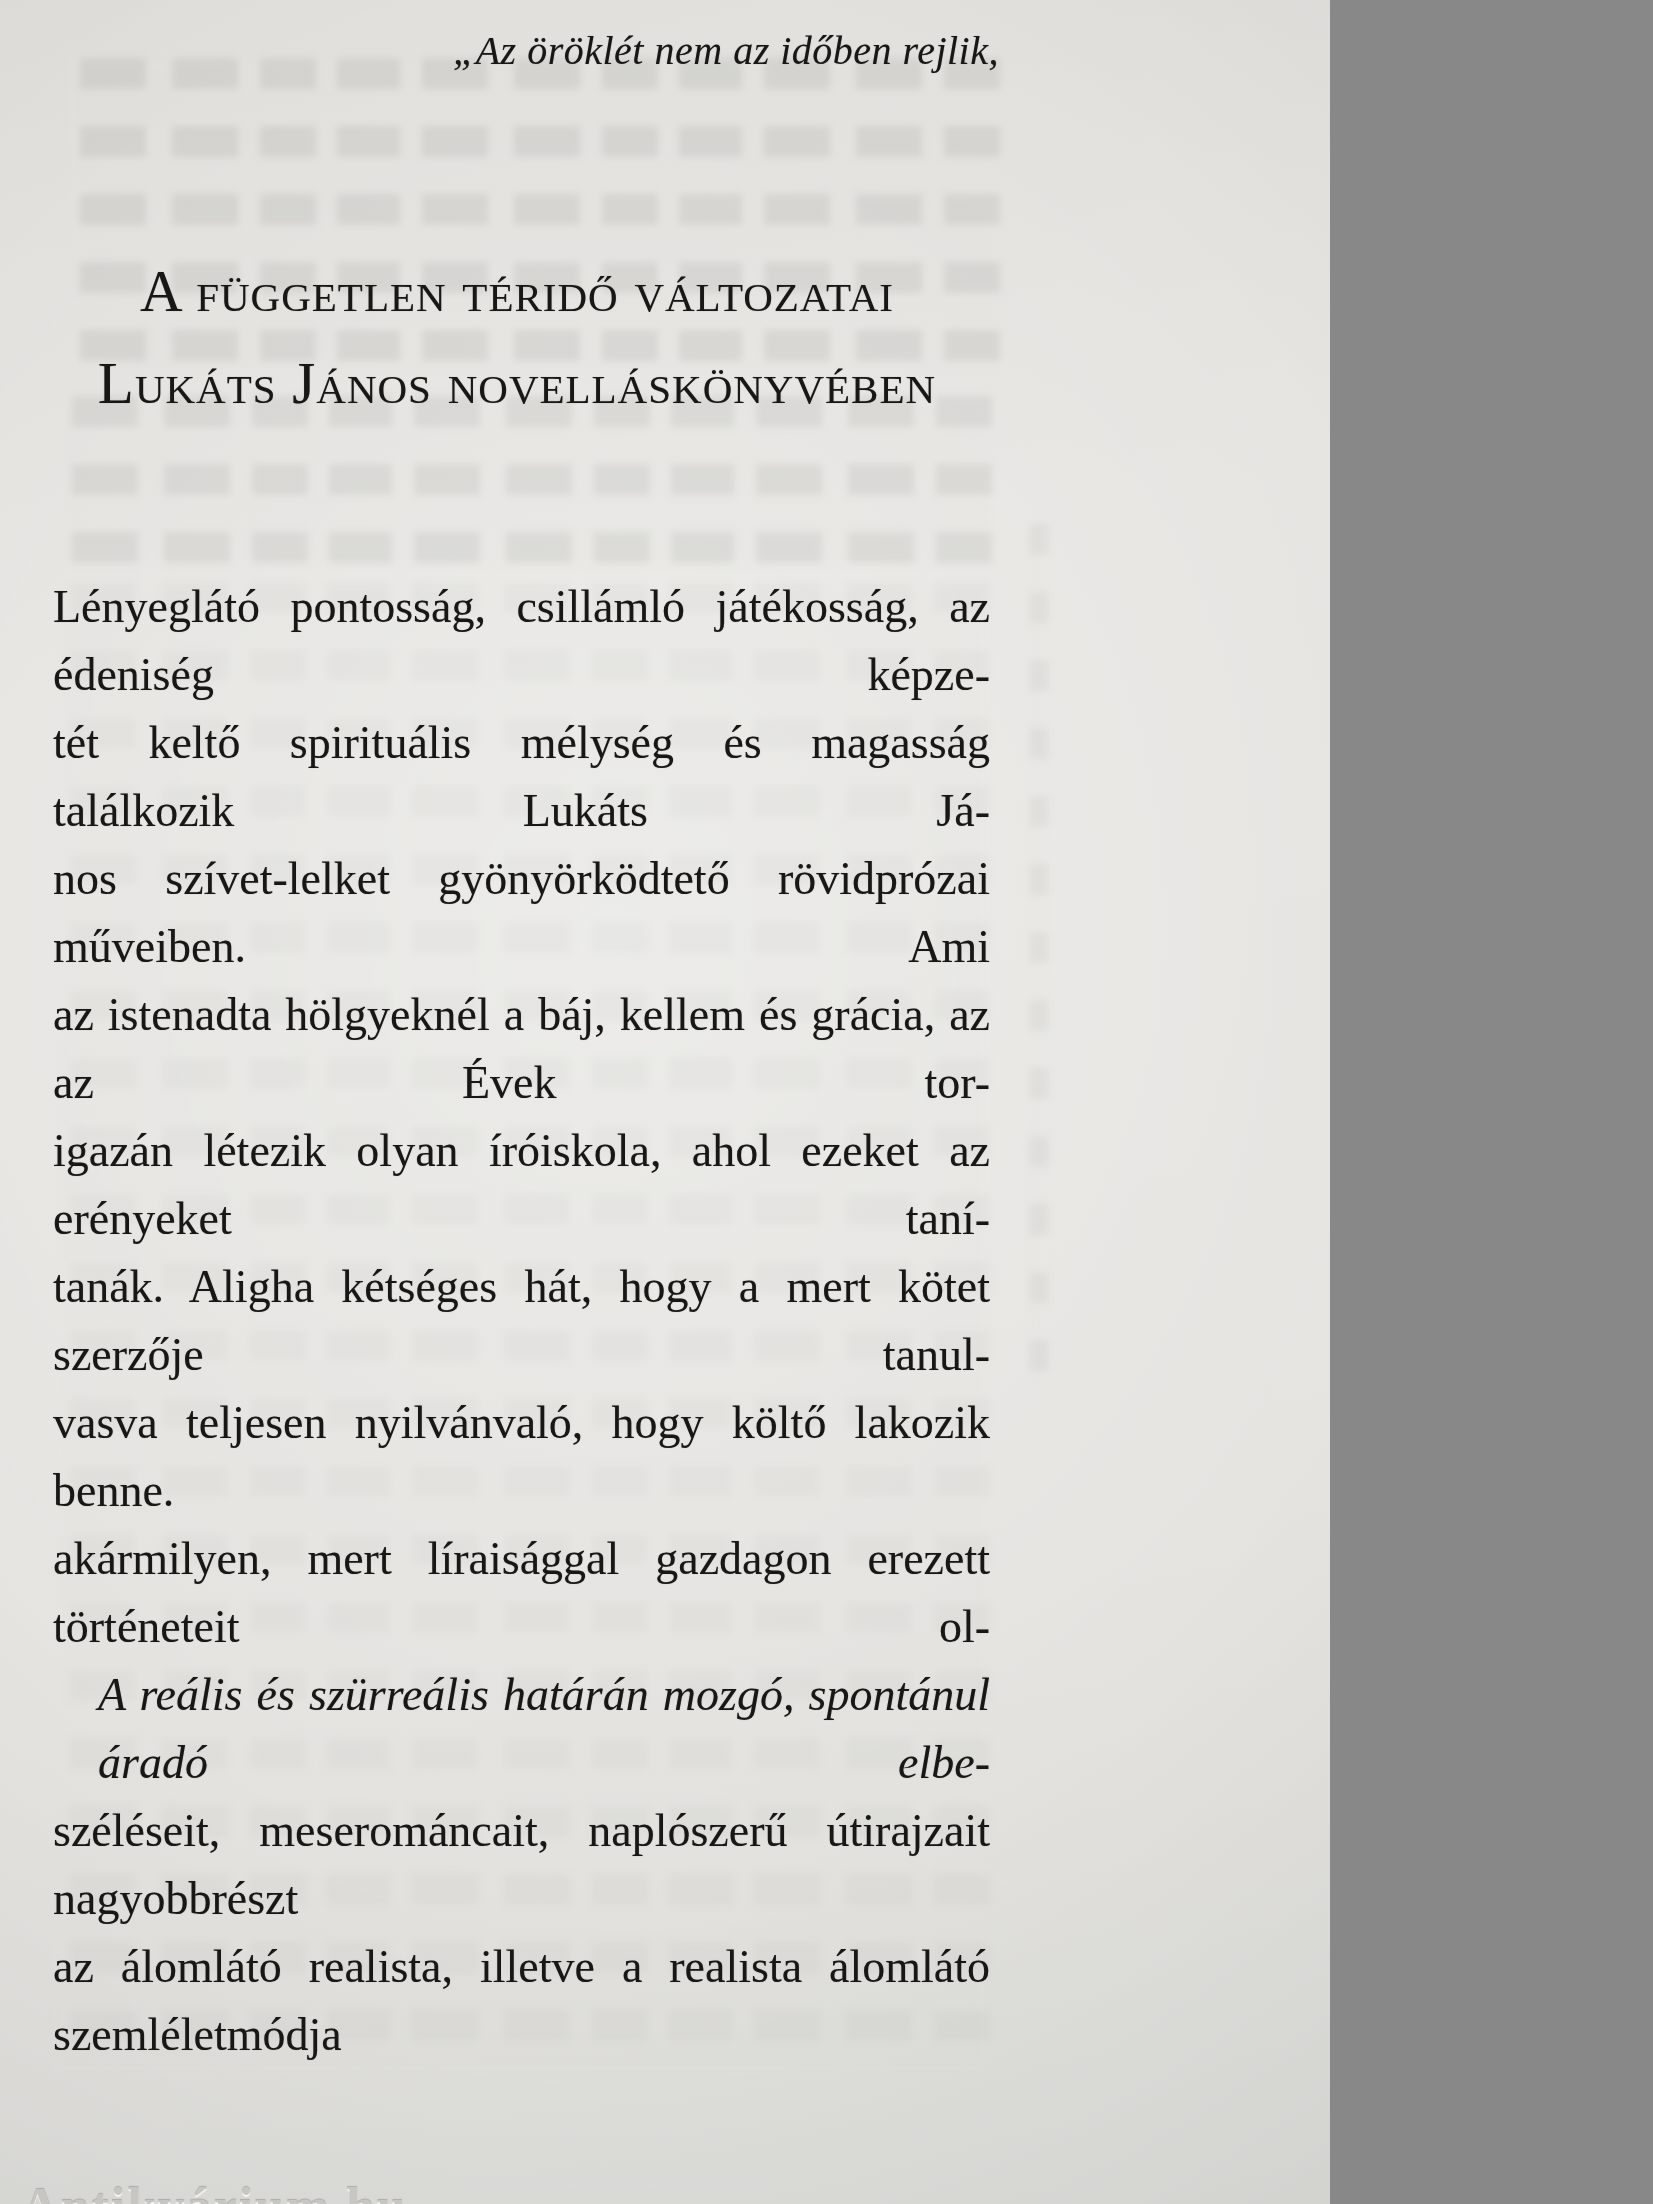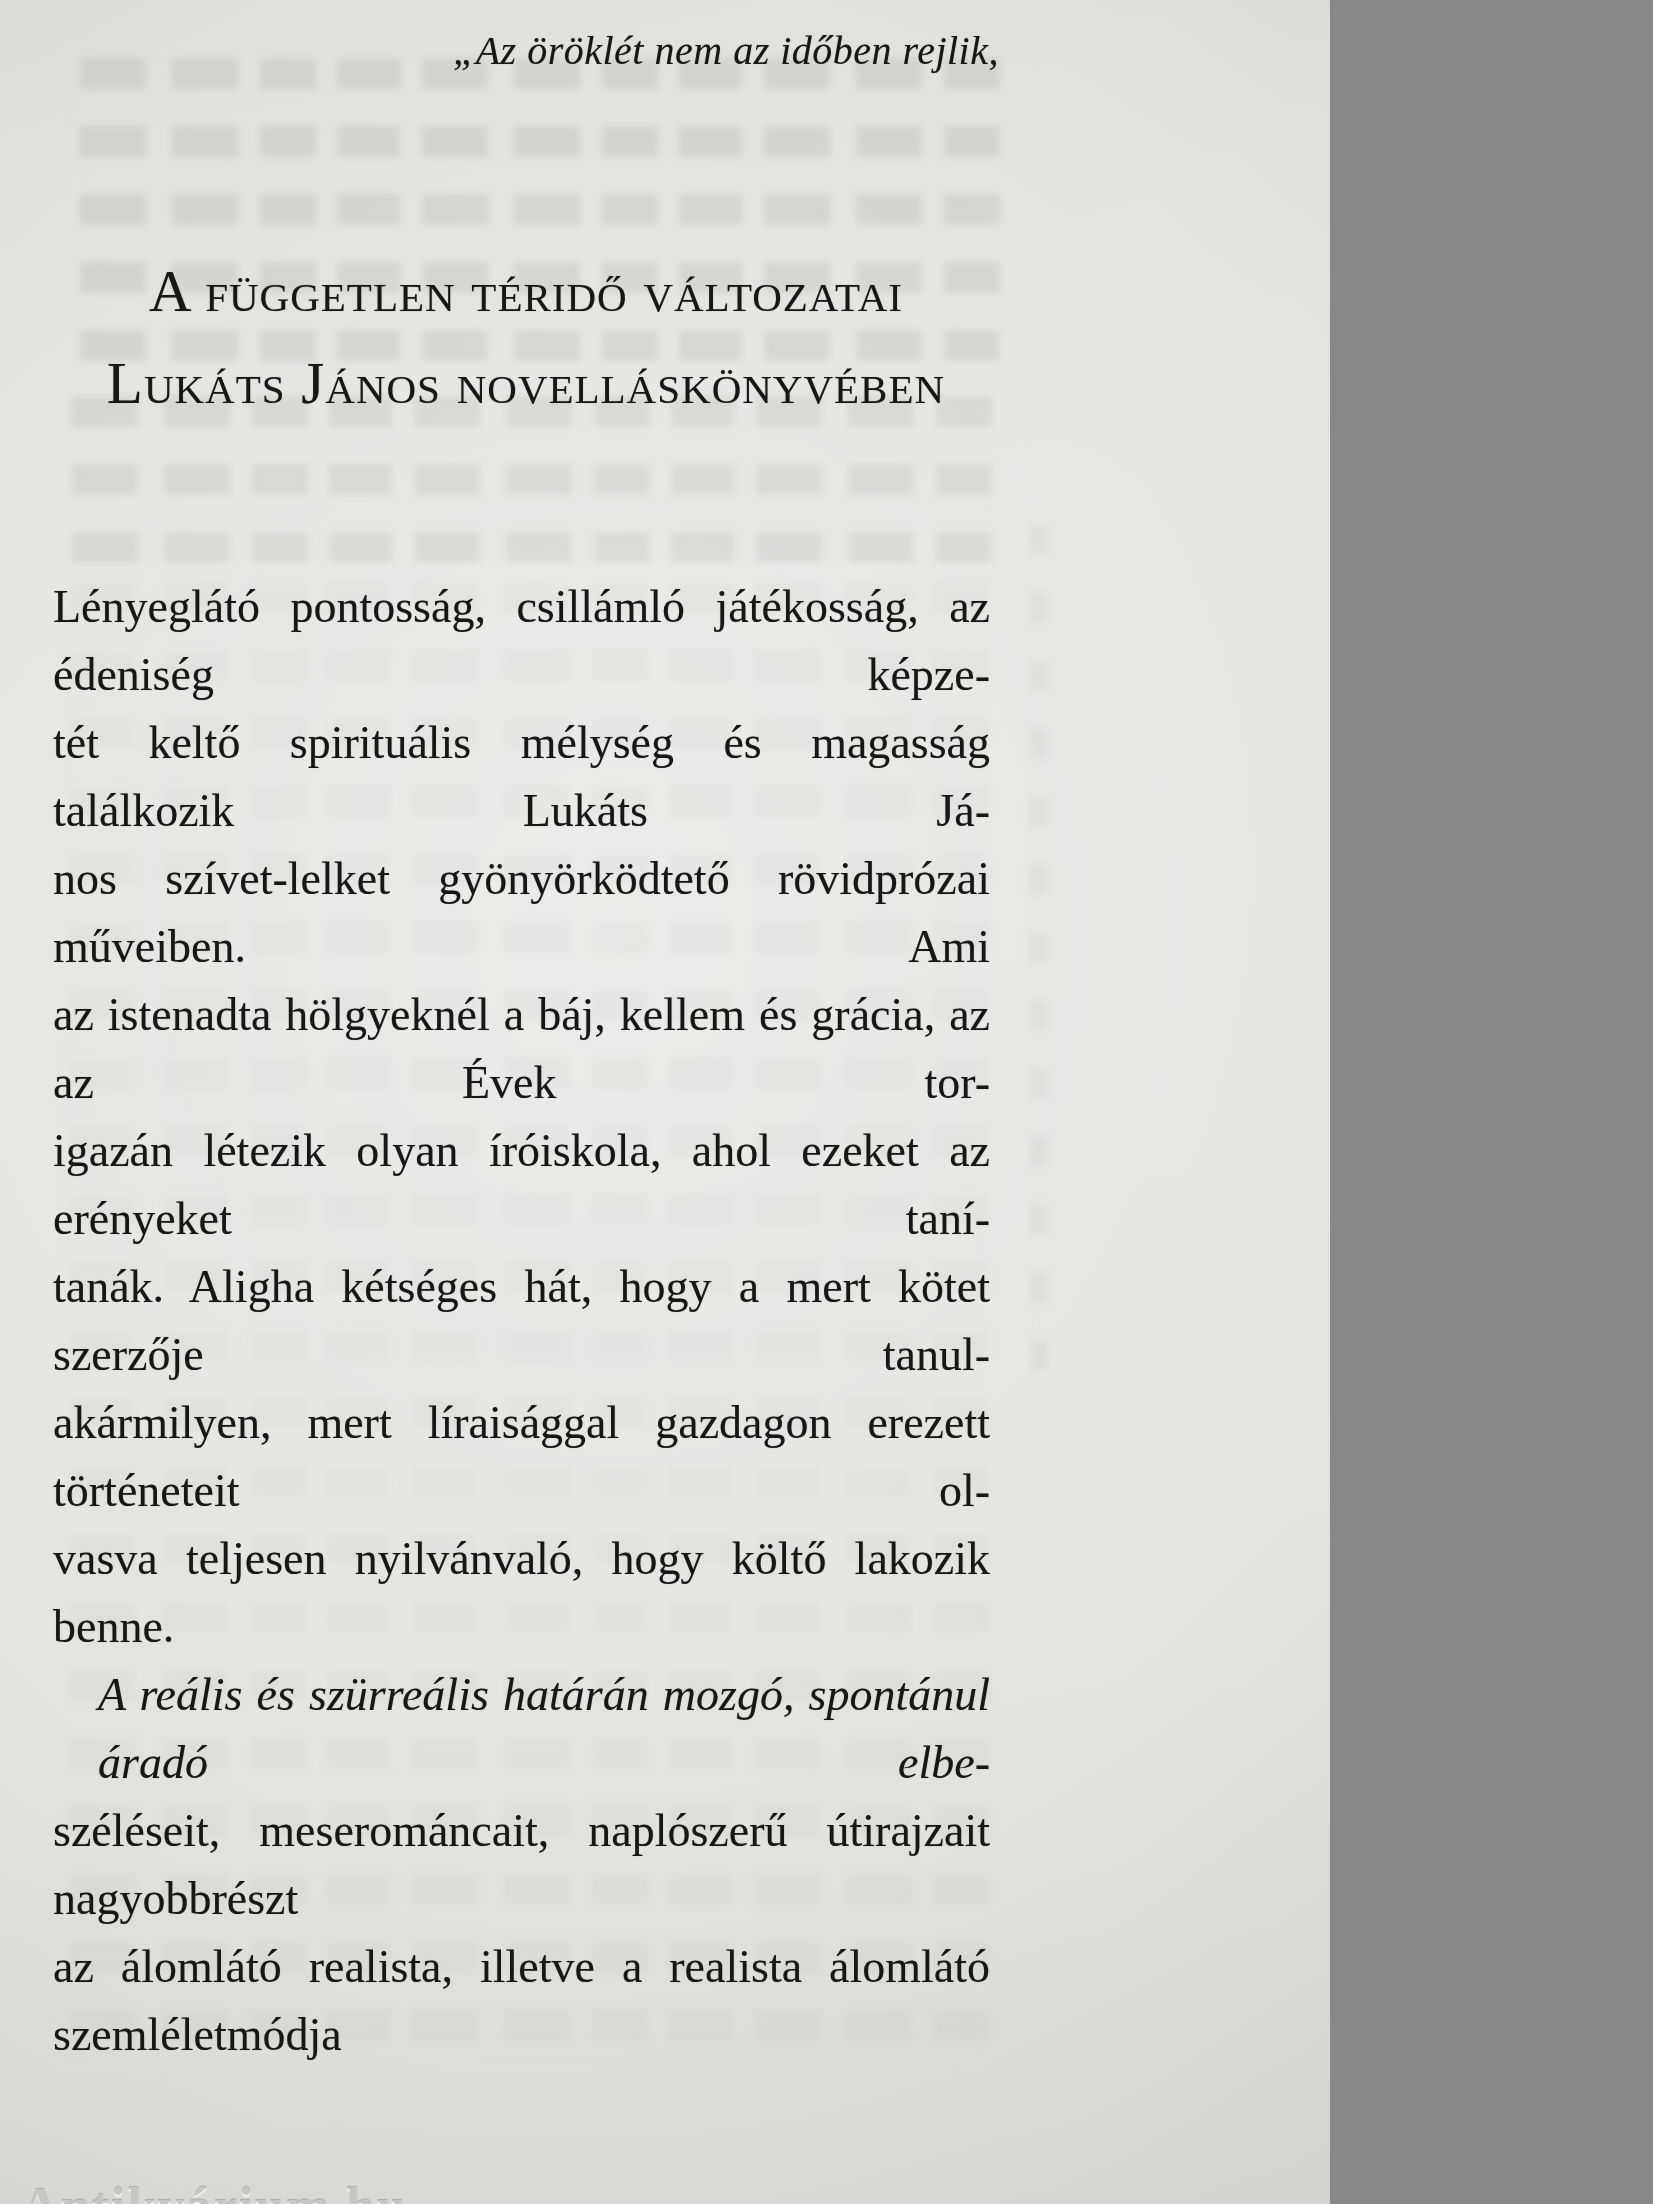--- a/index.html
+++ b/index.html
@@ -47,21 +47,21 @@
     font-style: italic;
     font-size: 40px;
     line-height: 48px;
     letter-spacing: 0.5px;
     text-shadow: 0 0 1px rgba(20,20,18,0.35);
   }
 
   
   .title {
     position: absolute;
-    left: 53px;
+    left: 44px;
     top: 245px;
     width: 946px;
     text-align: center;
     font-variant: small-caps;
     font-size: 59px;
     line-height: 92px;
     letter-spacing: 1px;
     font-weight: normal;
     text-shadow: 0 0 1px rgba(20,20,18,0.35);
   }
@@ -156,22 +156,22 @@
   </div>
 
   <div class="bodytext">
     <div class="para">
         <div class="line">Lényeglátó pontosság, csillámló játékosság, az édeniség képze-</div>
         <div class="line">tét keltő spirituális mélység és magasság találkozik Lukáts Já-</div>
         <div class="line">nos szívet-lelket gyönyörködtető rövidprózai műveiben. Ami</div>
         <div class="line">az istenadta hölgyeknél a báj, kellem és grácia, az az Évek tor-</div>
         <div class="line">igazán létezik olyan íróiskola, ahol ezeket az erényeket taní-</div>
         <div class="line">tanák. Aligha kétséges hát, hogy a mert kötet szerzője tanul-</div>
+        <div class="line last">vasva teljesen nyilvánvaló, hogy költő lakozik benne.</div>
         <div class="line">akármilyen, mert líraisággal gazdagon erezett történeteit ol-</div>
-        <div class="line last">vasva teljesen nyilvánvaló, hogy költő lakozik benne.</div>
       </div>
     <div class="para">
         <div class="line indent">A reális és szürreális határán mozgó, spontánul áradó elbe-</div>
         <div class="line">széléseit, meserománcait, naplószerű útirajzait nagyobbrészt</div>
         <div class="line">az álomlátó realista, illetve a realista álomlátó szemléletmódja</div>
       </div>
 
   </div>
 
   <div class="watermark">Antikvárium.hu</div>

